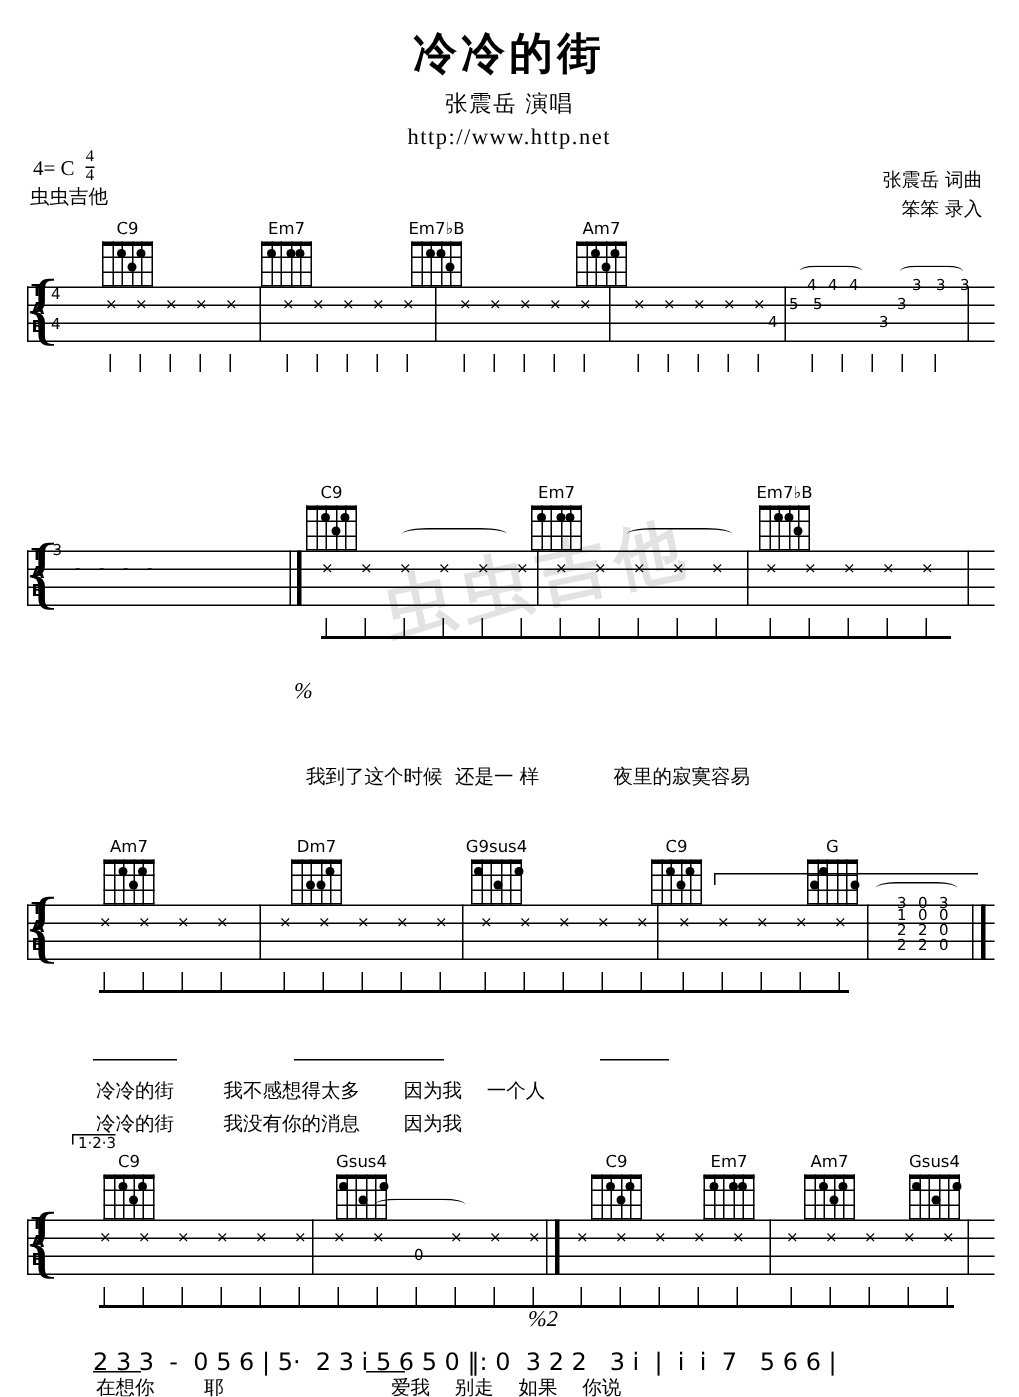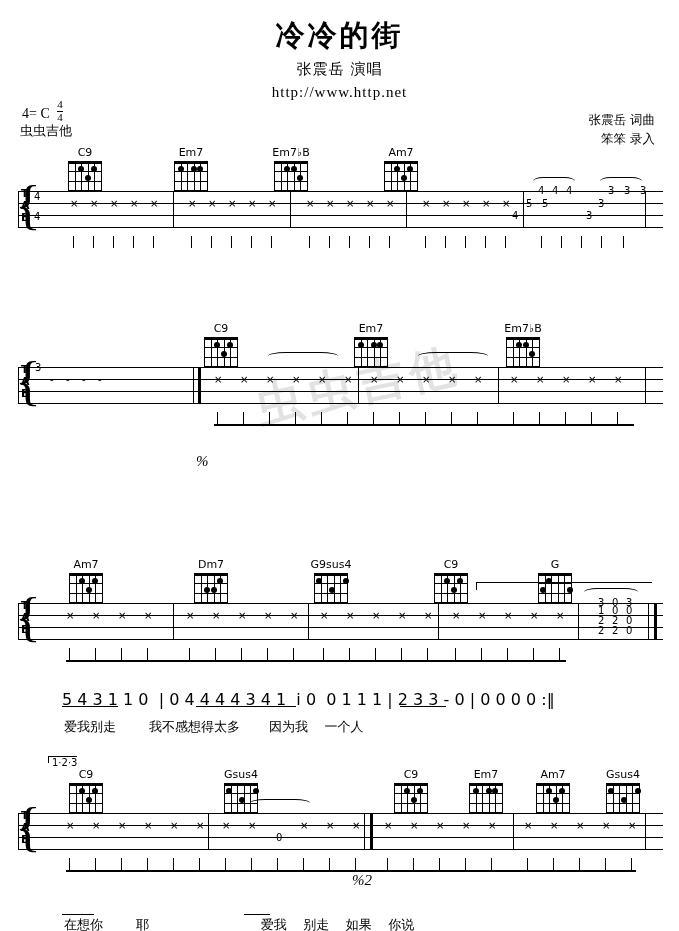--- a/index.html
+++ b/index.html
@@ -391,20 +391,21 @@
         <div class="stem" style="left:495px;top:0;"></div>
       <div class="stem" style="left:521px;top:0;"></div>
         <div class="stem" style="left:547px;top:0;"></div>
       <div class="stem" style="left:573px;top:0;"></div>
         <div class="stem" style="left:599px;top:0;"></div>
       <div class="beam" style="left:196px;top:12px;width:420px;"></div>
     </div>
   </div>
 
   <div class="seg" style="left:196px;top:453px;">%</div>
+  <div class="lyric" style="left:204px;top:509px;">我到了这个时候  还是一 样            夜里的寂寞容易</div>
 
   <div class="chord" style="left:63px;top:558px;">
     <div class="nm">Am7</div>
     <div class="grid">
       <div class="nut"></div>
       <div class="v" style="left:0"></div>
         <div class="v" style="left:6.6px"></div>
         <div class="v" style="left:13.2px"></div>
       <div class="v" style="left:19.8px"></div>
         <div class="v" style="left:26.4px"></div>
@@ -562,25 +563,25 @@
         <div class="stem" style="left:409px;top:0;"></div>
       <div class="stem" style="left:437px;top:0;"></div>
         <div class="stem" style="left:463px;top:0;"></div>
       <div class="stem" style="left:489px;top:0;"></div>
         <div class="stem" style="left:515px;top:0;"></div>
       <div class="stem" style="left:541px;top:0;"></div>
       <div class="beam" style="left:48px;top:12px;width:500px;"></div>
     </div>
   </div>
 
-  <div class="nrow" style="left:62px;top:690px;">5 4 3 1 1 0  | 0 4 4 4 4 3 4 1  i 0  0 1 1 1 | 2 3 3 - 0 | 0 0 0 0 :‖</div>
   <div class="ubar" style="left:62px;top:706px;width:56px;"></div>
   <div class="ubar" style="left:196px;top:706px;width:100px;"></div>
   <div class="ubar" style="left:400px;top:706px;width:46px;"></div>
-  <div class="lyric" style="left:64px;top:718px;">爱我别走        我不感想得太多       因为我    一个人</div>
+  <div class="lyric" style="left:64px;top:718px;">冷冷的街        我不感想得太多       因为我    一个人</div>
+  <div class="lyric" style="left:64px;top:740px;">冷冷的街        我没有你的消息       因为我</div>
 
   <div class="tsmall" style="left:52px;top:757px;">1·2·3</div>
   <div class="bracket" style="left:48px;top:756px;width:28px;height:6px;"></div>
 
   <div class="chord" style="left:63px;top:768px;">
     <div class="nm">C9</div>
     <div class="grid">
       <div class="nut"></div>
       <div class="v" style="left:0"></div>
         <div class="v" style="left:6.6px"></div>
@@ -751,17 +752,18 @@
         <div class="stem" style="left:509px;top:0;"></div>
       <div class="stem" style="left:535px;top:0;"></div>
         <div class="stem" style="left:561px;top:0;"></div>
       <div class="stem" style="left:587px;top:0;"></div>
         <div class="stem" style="left:613px;top:0;"></div>
       <div class="beam" style="left:48px;top:12px;width:570px;"></div>
     </div>
   </div>
 
   <div class="seg" style="left:352px;top:872px;">%2</div>
+  <div class="nrow" style="left:62px;top:898px;">2 3 3  -  0 5 6 | 5·  2 3 i 5 6 5 0 ‖: 0  3 2 2   3 i  |  i  i  7   5 6 6 |</div>
   <div class="ubar" style="left:62px;top:914px;width:32px;"></div>
   <div class="ubar" style="left:244px;top:914px;width:26px;"></div>
   <div class="lyric" style="left:64px;top:916px;">在想你        耶                           爱我    别走    如果    你说</div>
 
 </div>
 
 </body></html>

